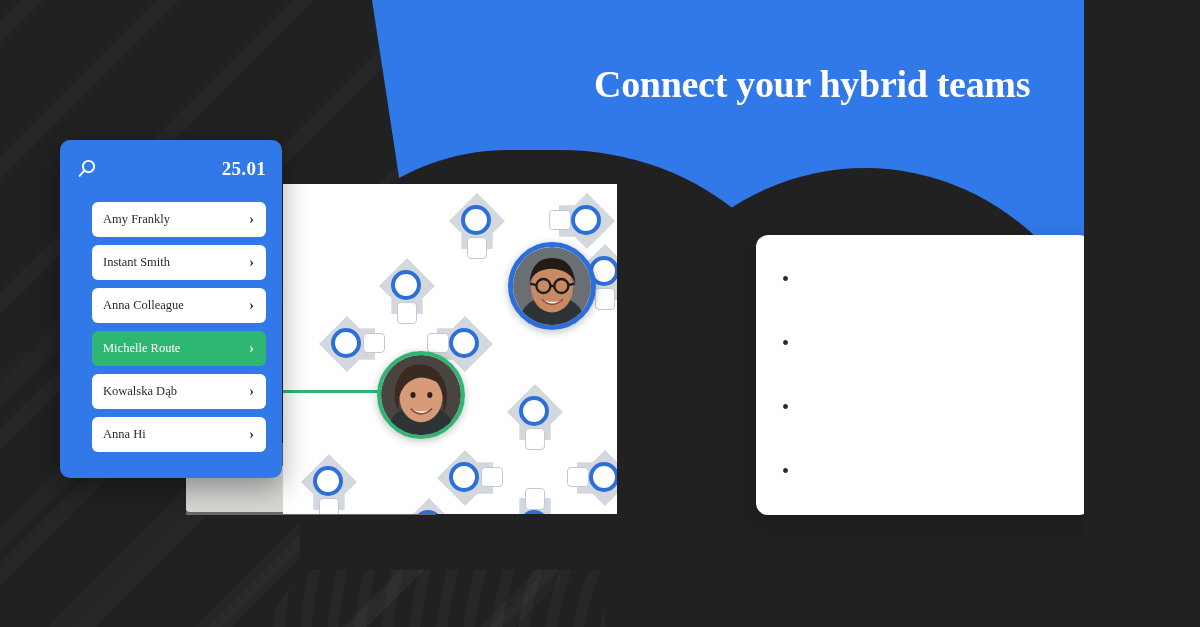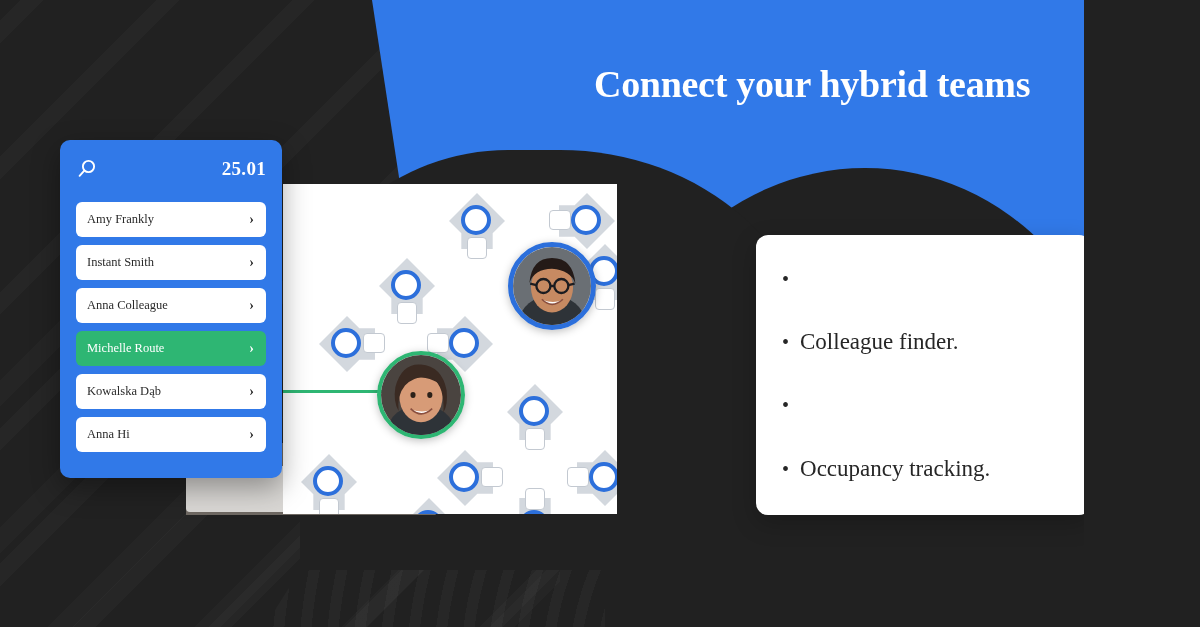--- a/index.html
+++ b/index.html
@@ -121,21 +121,21 @@
     box-shadow:0 10px 28px rgba(0,0,0,0.35);
     box-sizing:border-box;padding:18px 16px 16px 16px;
   }
   .sb-top{display:flex;justify-content:space-between;height:30px;}
   .sb-date{color:#ffffff;font-size:19px;font-weight:bold;letter-spacing:0.3px;}
   .sb-list{margin-top:14px;display:flex;flex-direction:column;gap:8px;}
   .sb-row{
     height:35px;background:#ffffff;border-radius:6px;
     display:flex;align-items:center;justify-content:space-between;
     padding:0 12px 0 11px;box-sizing:border-box;
-    font-size:12.5px;color:#2a2a2a;
+    font-size:12.5px;color:#2a2a2a;margin-left:16px;
   }
   .sb-row.sel{background:#2eb673;color:#ffffff;}
   .chev{font-size:14px;color:#2a2a2a;font-weight:600;line-height:1;}
   .sb-row.sel .chev{color:#ffffff;}
 
   
   .features{
     position:absolute;left:756px;top:235px;width:335px;height:280px;
     background:#ffffff;border-radius:12px;
     box-shadow:0 8px 24px rgba(0,0,0,0.22);
@@ -294,24 +294,22 @@
         </div>
       </div>
   </div>
 
   <div class="features" id="features">
       <div class="feat">
         <span class="dot">•</span>
       </div>
       <div class="feat">
         <span class="dot">•</span>
-        <span>Colleague finder.</span>
       </div>
       <div class="feat">
         <span class="dot">•</span>
       </div>
       <div class="feat">
         <span class="dot">•</span>
-        <span>Occupancy tracking.</span>
       </div>
     </div>
 
 </div>
 
 </body></html>

